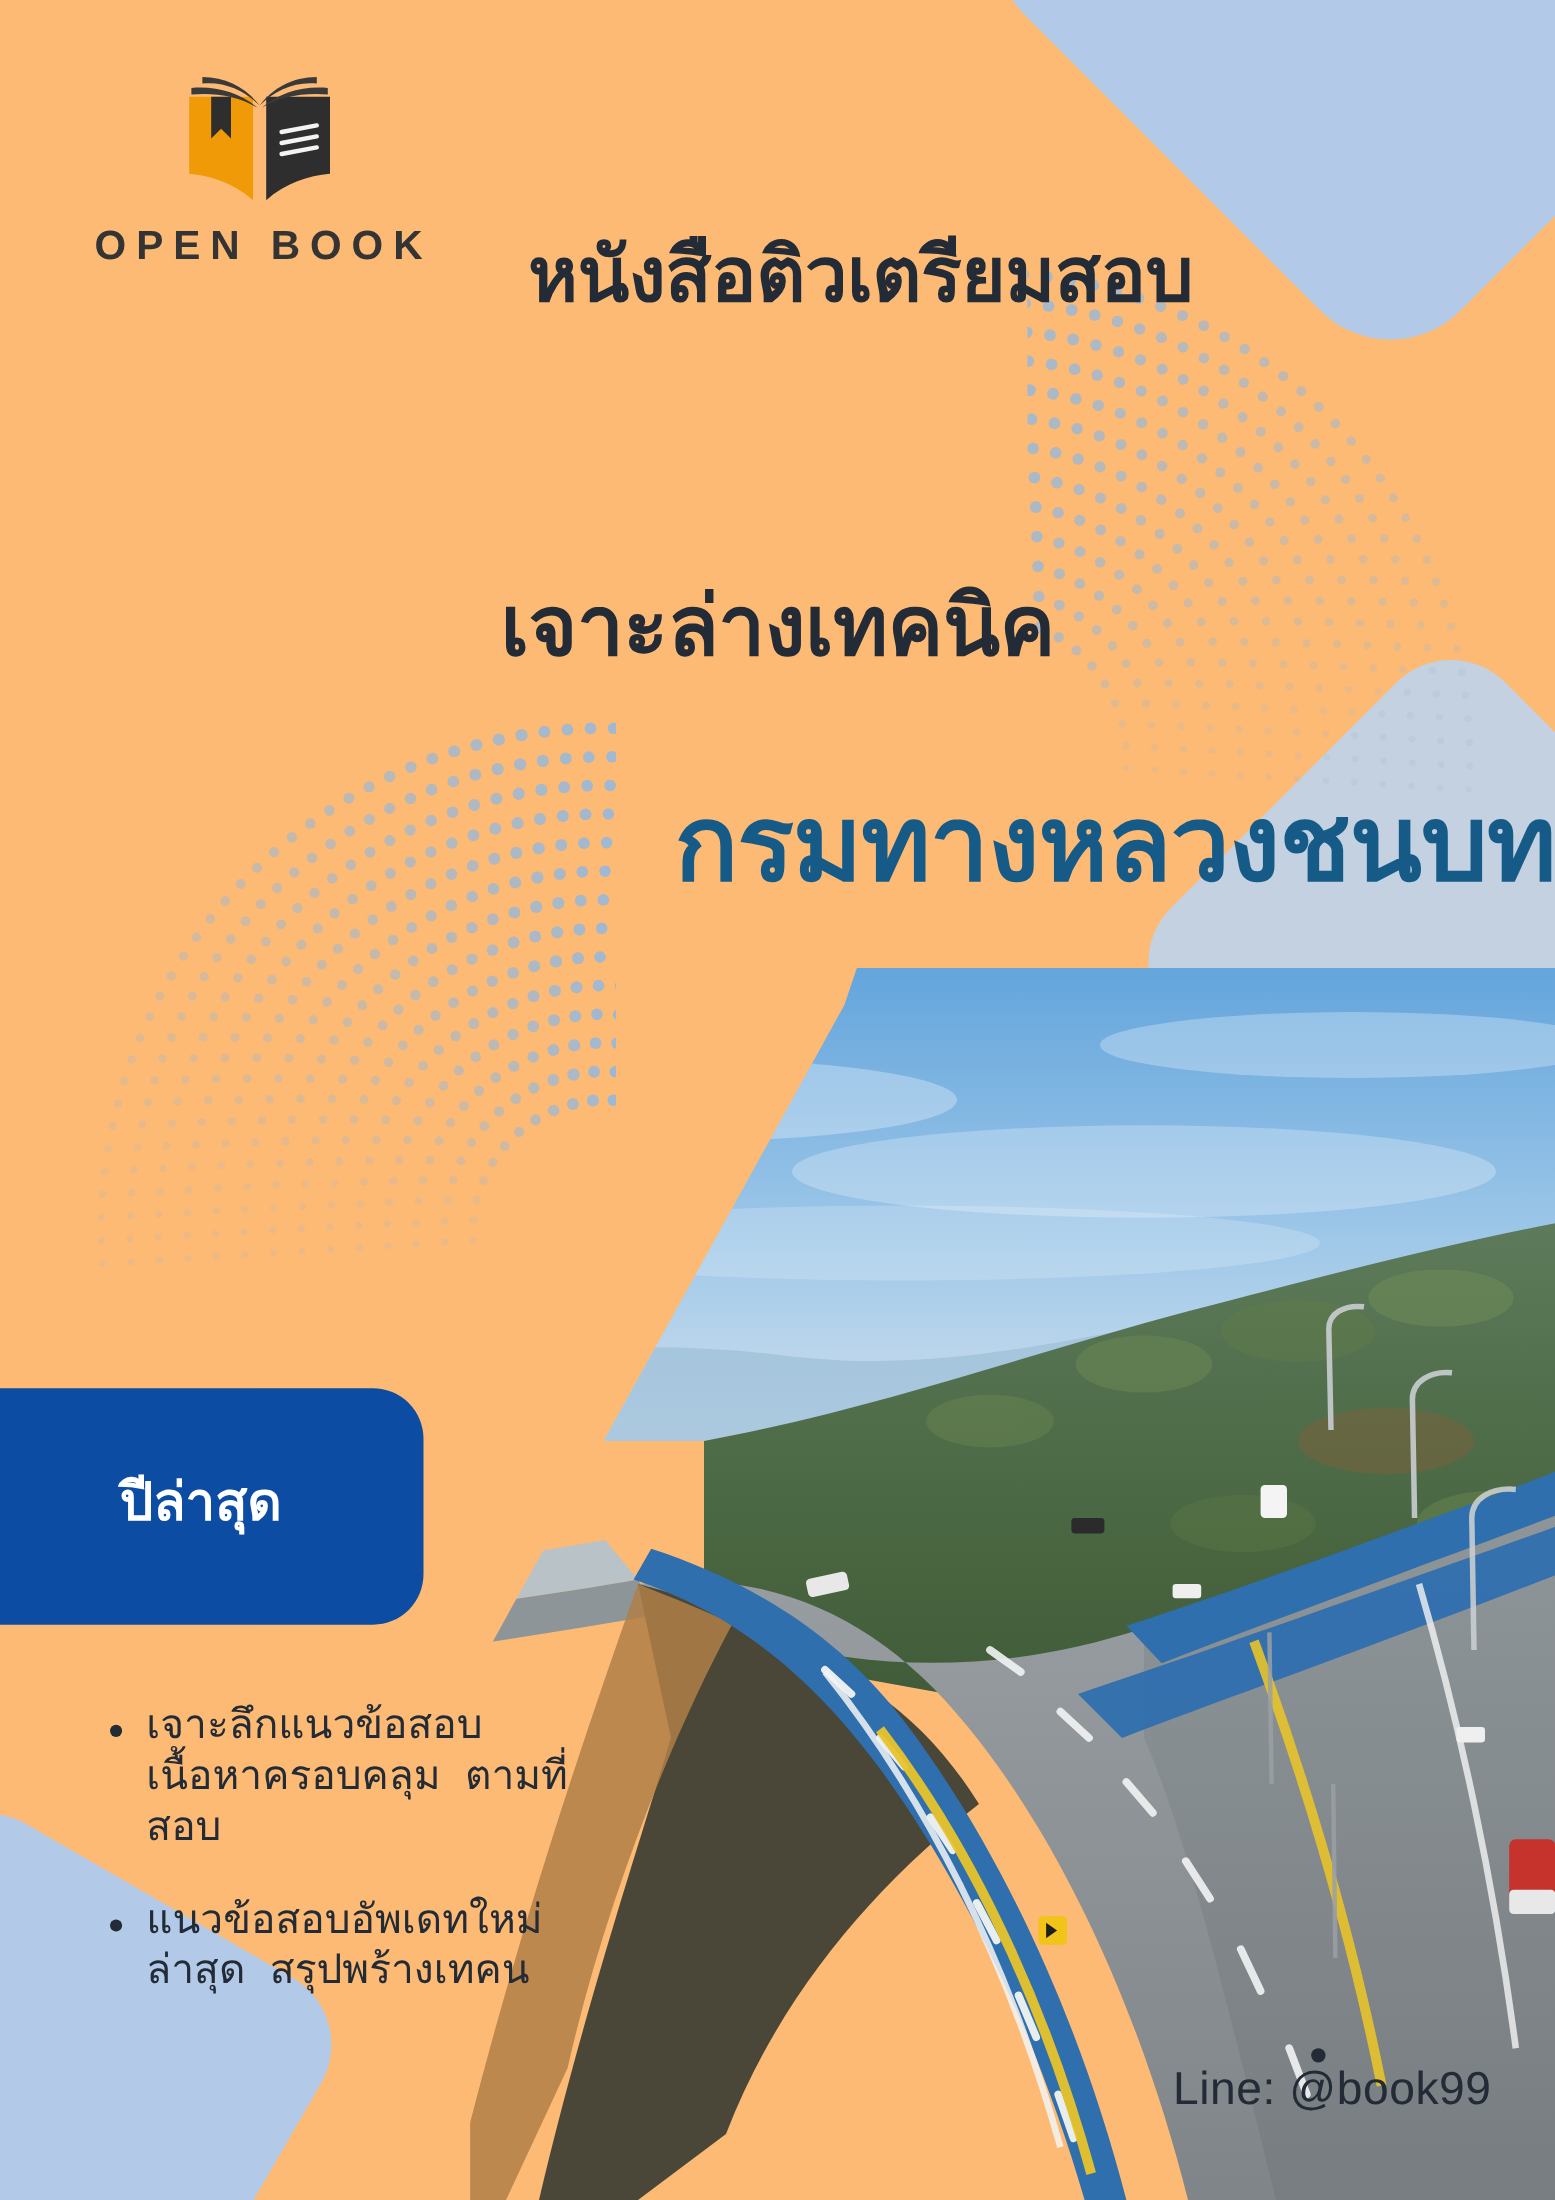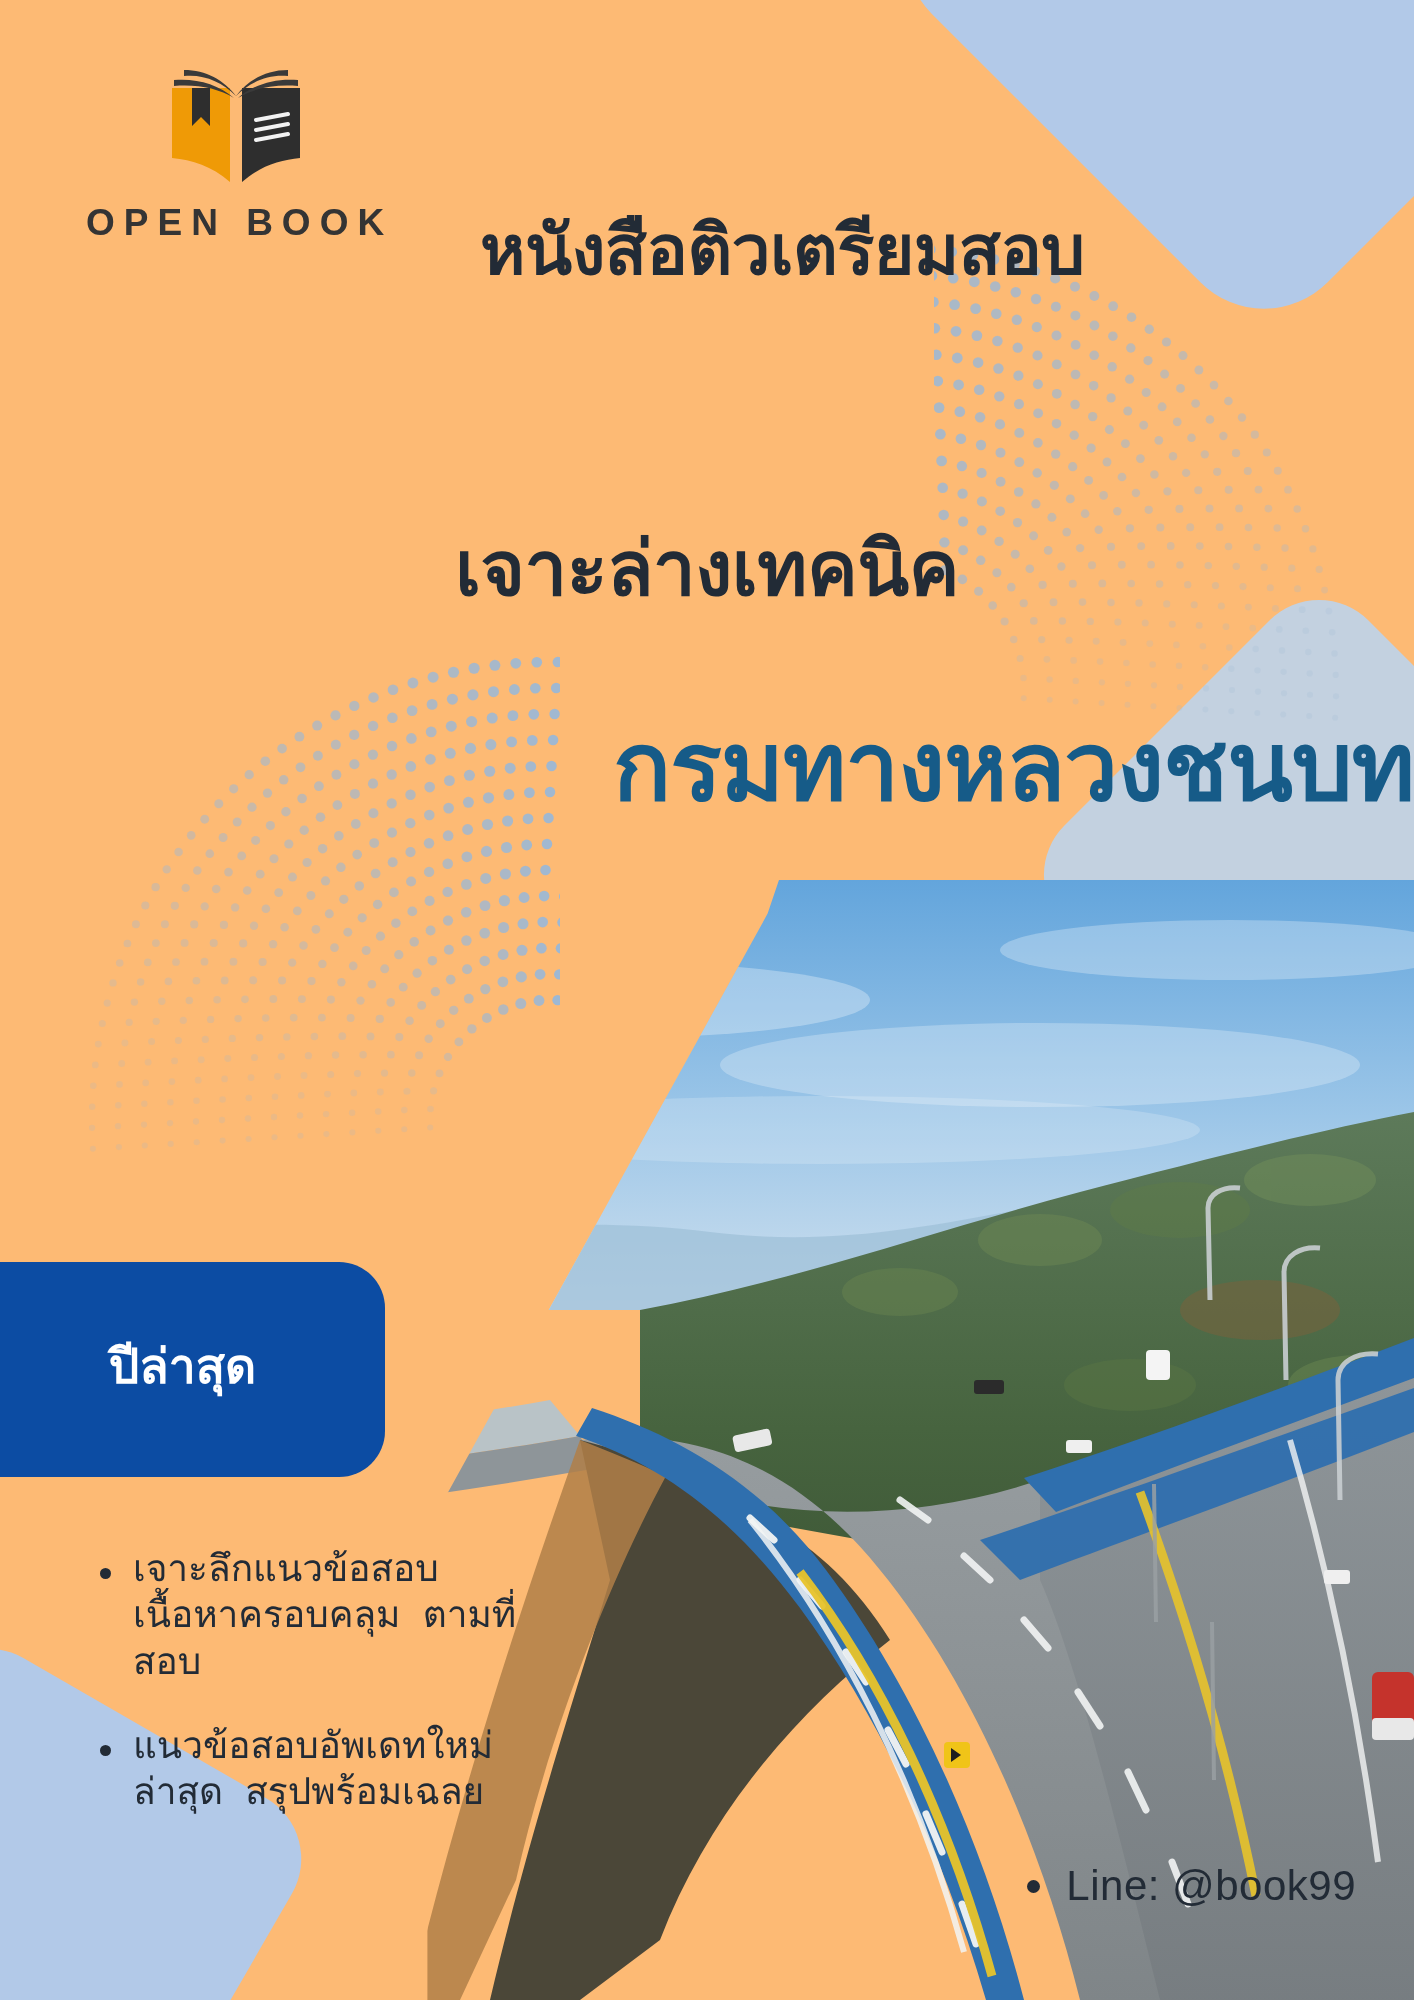--- a/index.html
+++ b/index.html
@@ -172,20 +172,21 @@
     color: #222b36;
     font-family: Liberation Mono, monospace;
   }
 
   .contact {
     position: absolute;
     right: 58px;
     top: 1862px;
     display: flex;
     align-items: center;
+    flex-direction: column;
   }
   .contact-dot {
     width: 13px;
     height: 13px;
     border-radius: 50%;
     background: #222b36;
     margin-right: 26px;
   }
   .contact-text {
     font-size: 42px;
@@ -1027,21 +1028,21 @@
     <span class="badge-label">ปีล่าสุด</span>
   </div>
 
   <div class="bullets">
     <div class="bullet">
       <span class="bullet-dot"></span>
       <span class="bullet-text">เจาะลึกแนวข้อสอบ เนื้อหาครอบคลุม ตามที่สอบ</span>
     </div>
     <div class="bullet">
       <span class="bullet-dot"></span>
-      <span class="bullet-text">แนวข้อสอบอัพเดทใหม่ล่าสุด สรุปพร้อมเฉลย</span>
+      <span class="bullet-text">แนวข้อสอบอัพเดทใหม่ล่าสุด สรุปพร้างเทคน</span>
     </div>
   </div>
 
   <div class="contact">
     <span class="contact-dot"></span>
     <span class="contact-text">Line: @book99</span>
   </div>
 
 </div>
 

